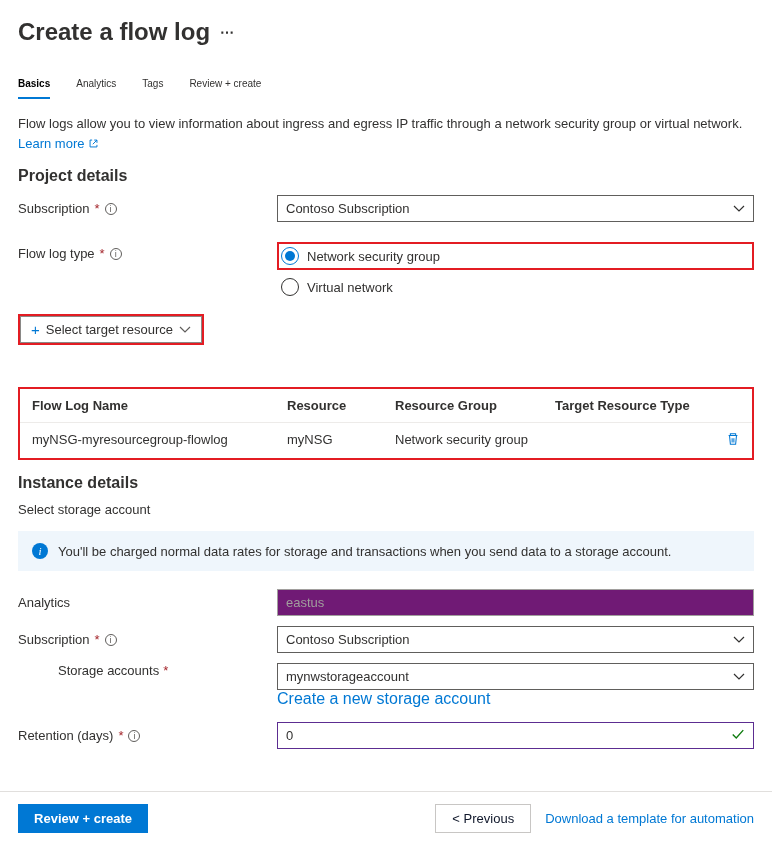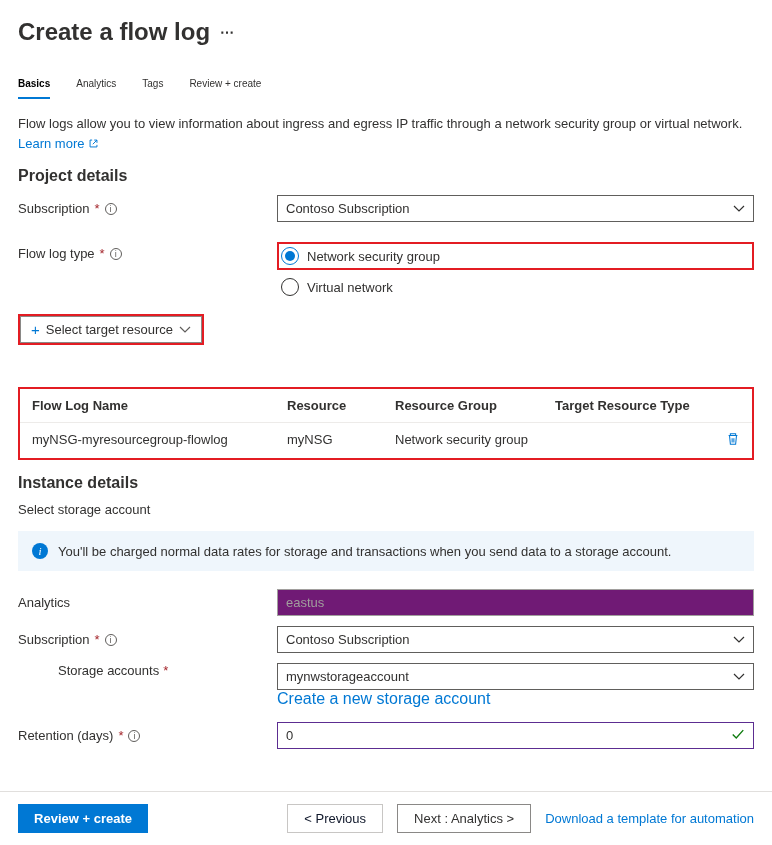--- a/index.html
+++ b/index.html
@@ -258,15 +258,14 @@
       </div>
     </div>
   </div>
 
 </div>
 
 <div class="footer">
   <button class="btn-primary">Review + create</button>
   <div class="spacer"></div>
   <button class="btn-ghost disabled">&lt; Previous</button>
-  <button class="btn-ghost">Next : Analytics &gt;</button>
   <a class="link">Download a template for automation</a>
 </div>
 
 </body></html>

